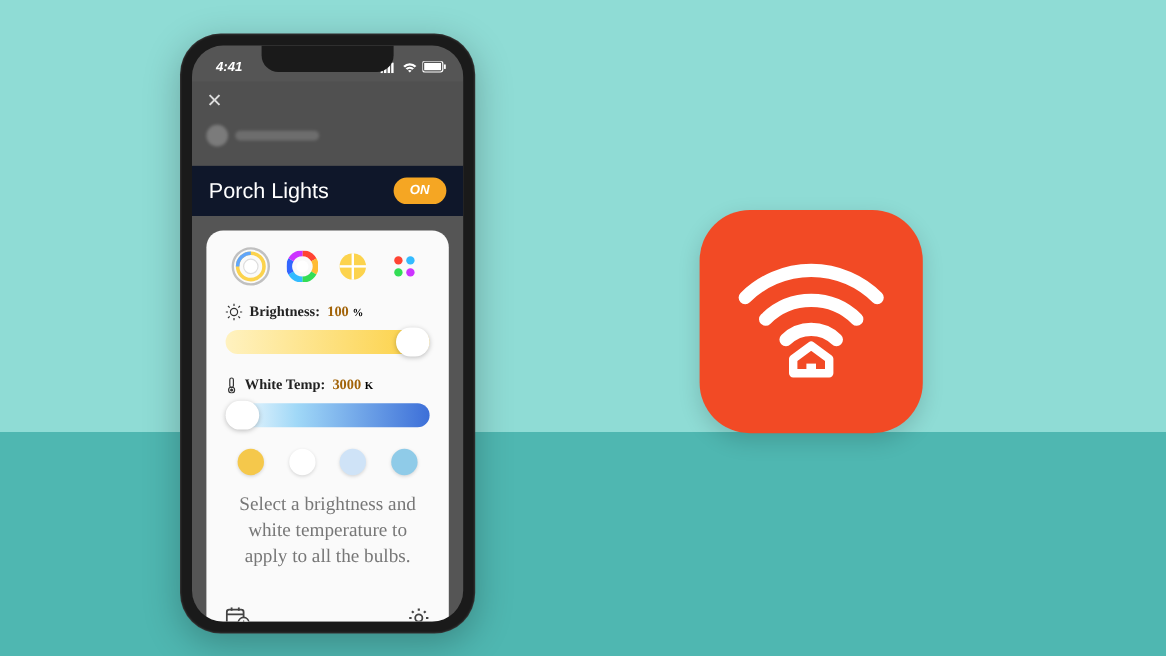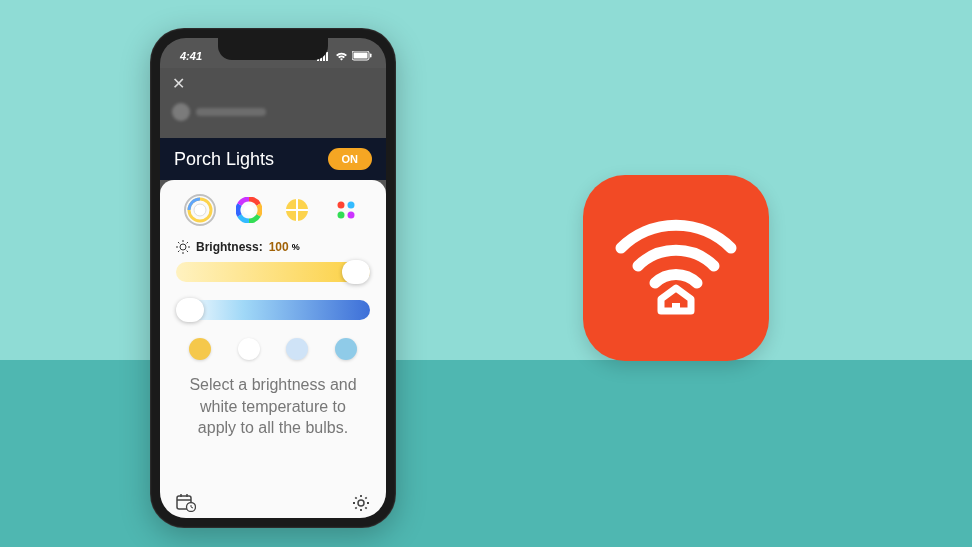--- a/index.html
+++ b/index.html
@@ -72,29 +72,31 @@
     justify-content: space-between;
   }
   .header-title { color: #fff; font-size: 18px; font-weight: 400; }
   .on-pill {
     background: #f5a623;
     color: #fff;
     font-size: 11px;
     font-weight: 700;
     padding: 5px 14px;
     border-radius: 14px;
+    font-style: italic;
   }
   .card {
     background: #fafafa;
     border-top-left-radius: 14px;
     border-top-right-radius: 14px;
-    margin: 0;
+    margin: 12px;
     padding: 14px 16px 10px 16px;
     height: calc(100% - 140px);
     position: relative;
+    font-family: Liberation Serif, serif;
   }
   .mode-row { display:flex; justify-content:space-around; margin-bottom: 14px; }
   .mode-wrap { width:32px;height:32px;border-radius:50%;display:flex;align-items:center;justify-content:center;}
   .mode-selected { border: 2px solid #c0c0c0; }
   .label-row { display:flex; align-items:center; gap:6px; font-size:12px; margin-bottom:8px;}
   .label-row .lbl { font-weight:600; color:#222; }
   .label-row .val { font-weight:700; color:#a16207; }
   .label-row .unit { font-size:9px; font-weight:600; margin-left:-3px;}
   .slider {
     width: 100%;
@@ -245,20 +247,30 @@
             </g>
           </svg>
         <span class="lbl">Brightness:</span>
         <span class="val">100</span>
           <span class="unit">%</span>
       </div>
       <div class="slider slider-brightness">
         <div class="thumb" style="right:0"></div>
       </div>
 
+      <div class="label-row">
+        <svg width="10" height="14">
+            <rect x="3.5" y="1" width="3" height="8" rx="1.5" fill="none" stroke="#333"></rect>
+            <circle cx="5" cy="11" r="2.5" fill="none" stroke="#333"></circle>
+            <circle cx="5" cy="11" r="1.3" fill="#333"></circle>
+          </svg>
+        <span class="lbl">White Temp:</span>
+        <span class="val">3000</span>
+          <span class="unit">K</span>
+      </div>
       <div class="slider slider-temp">
         <div class="thumb" style="left:0"></div>
       </div>
 
       <div class="presets">
         <div class="preset" style="background:#f5c84b"></div>
         <div class="preset" style="background:#ffffff"></div>
         <div class="preset" style="background:#cfe3f7"></div>
         <div class="preset" style="background:#8fcbe8"></div>
       </div>

